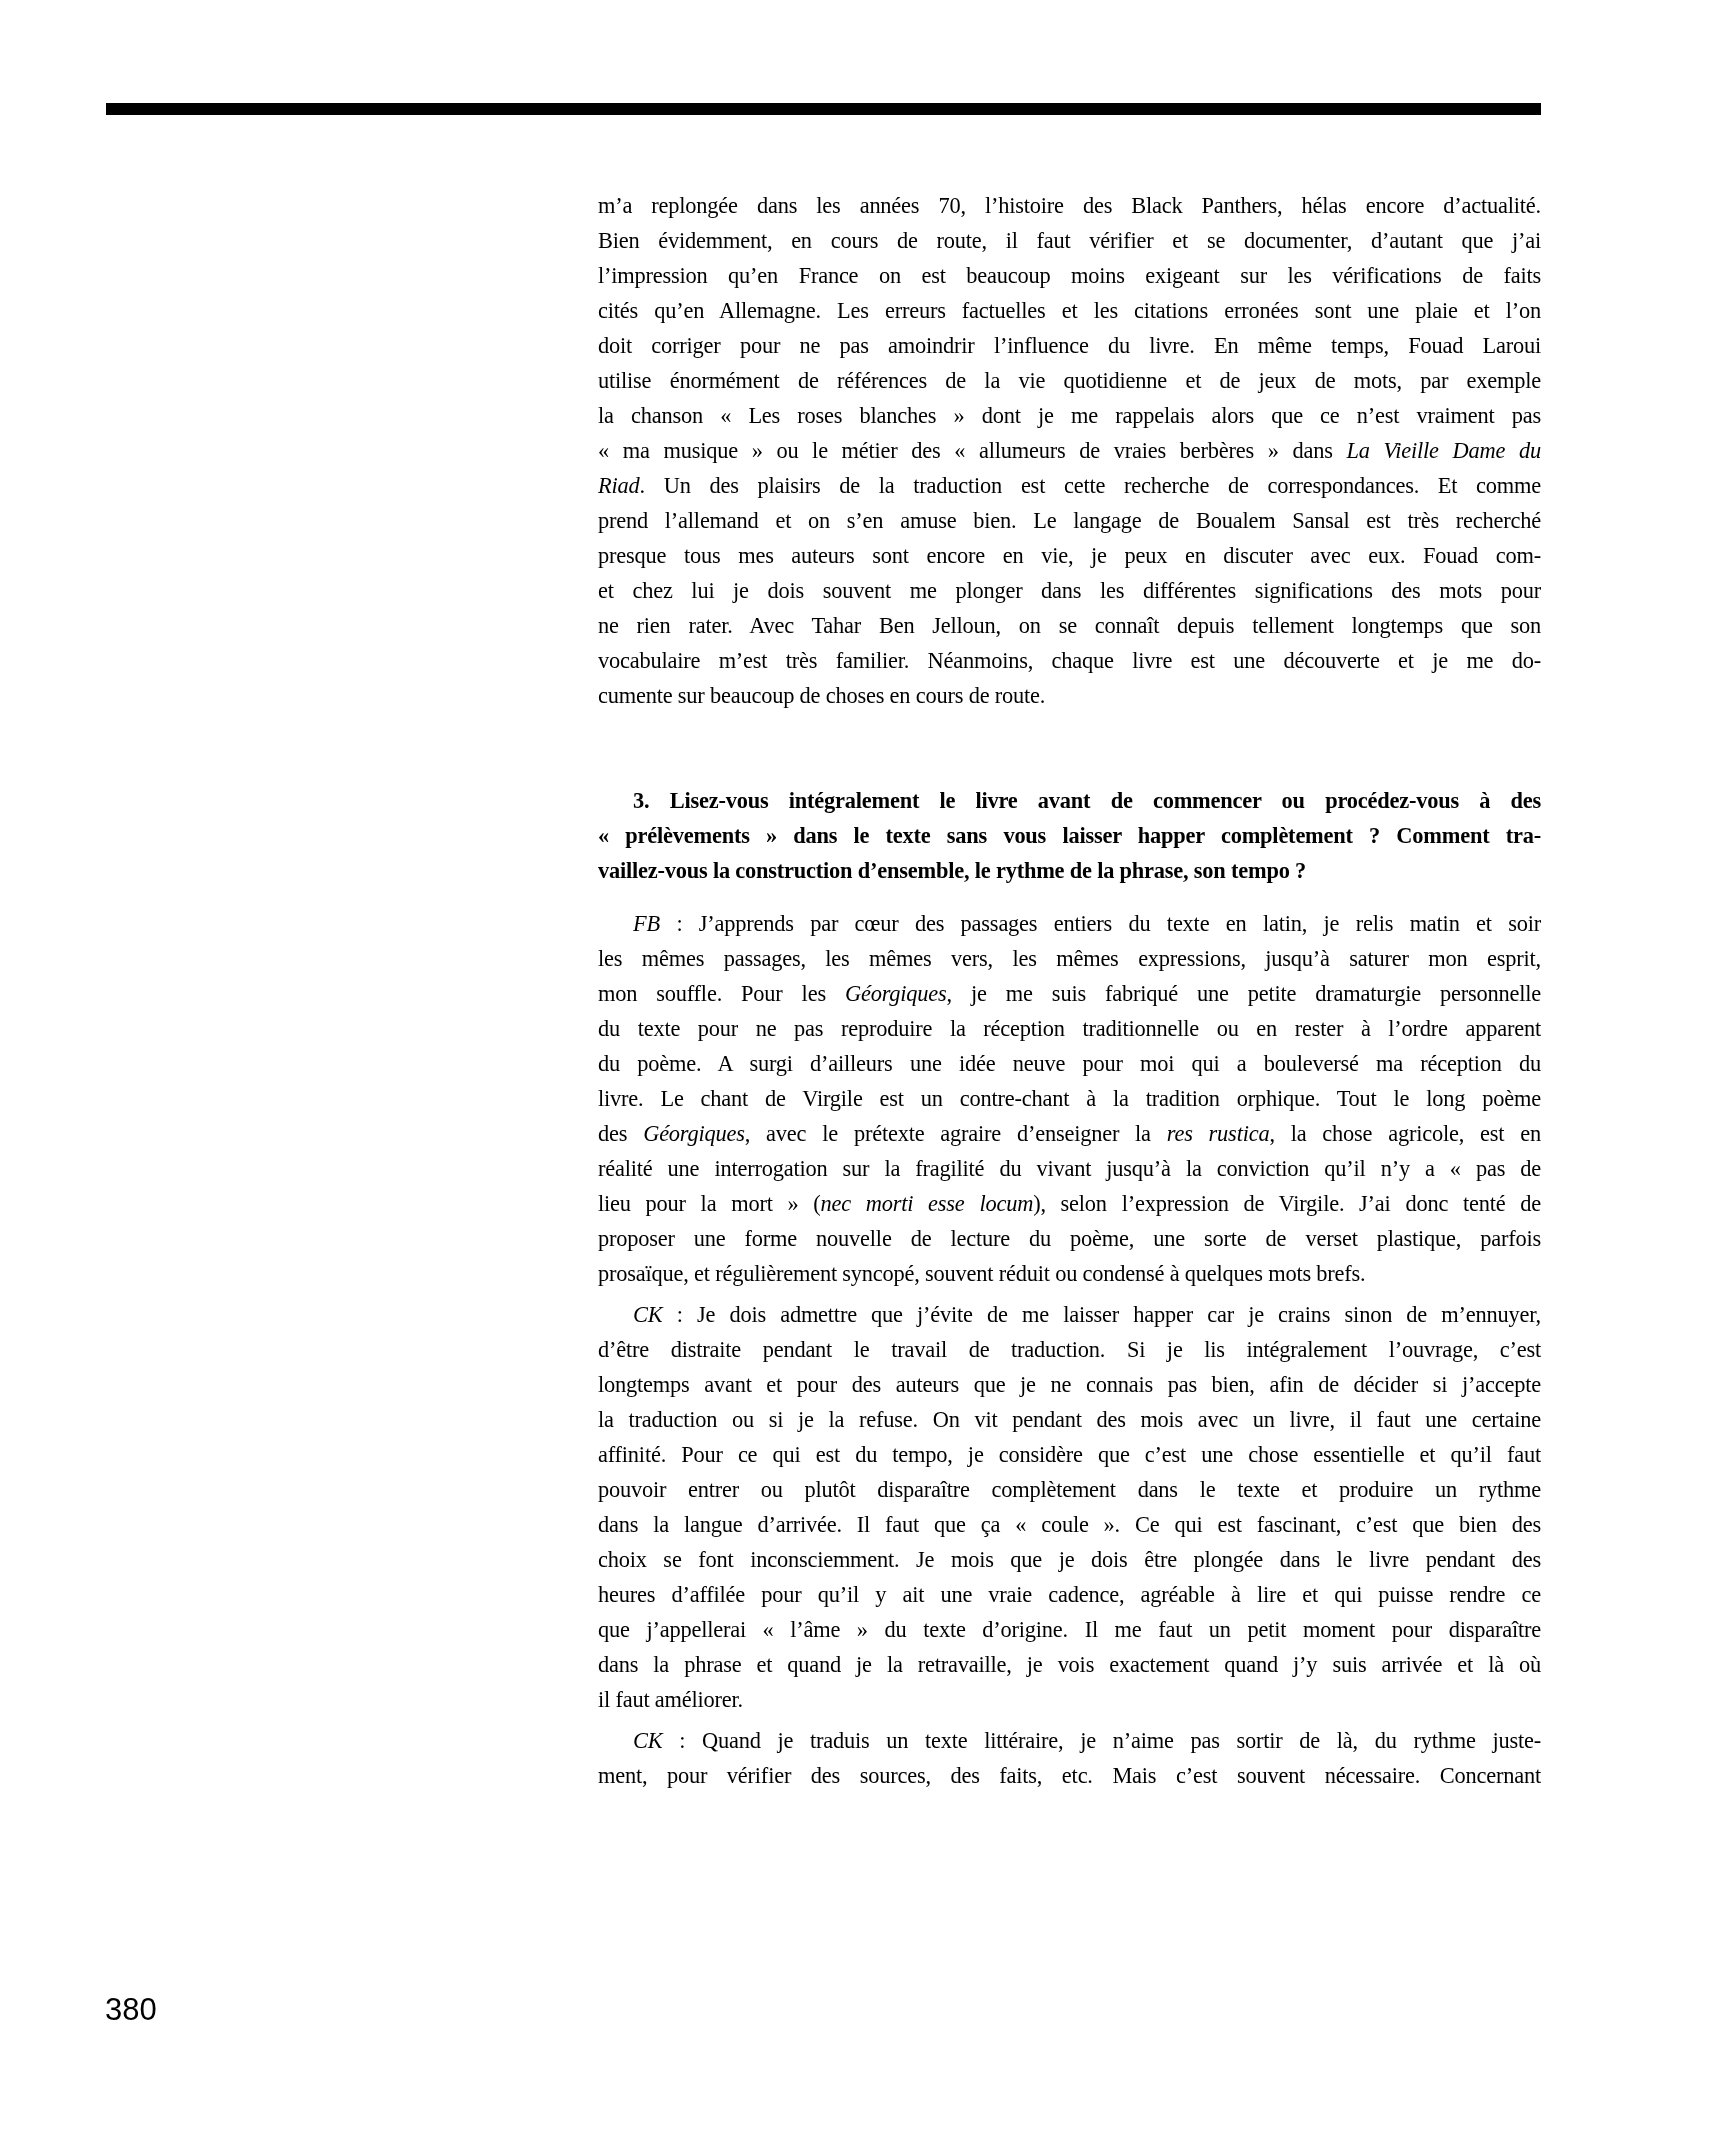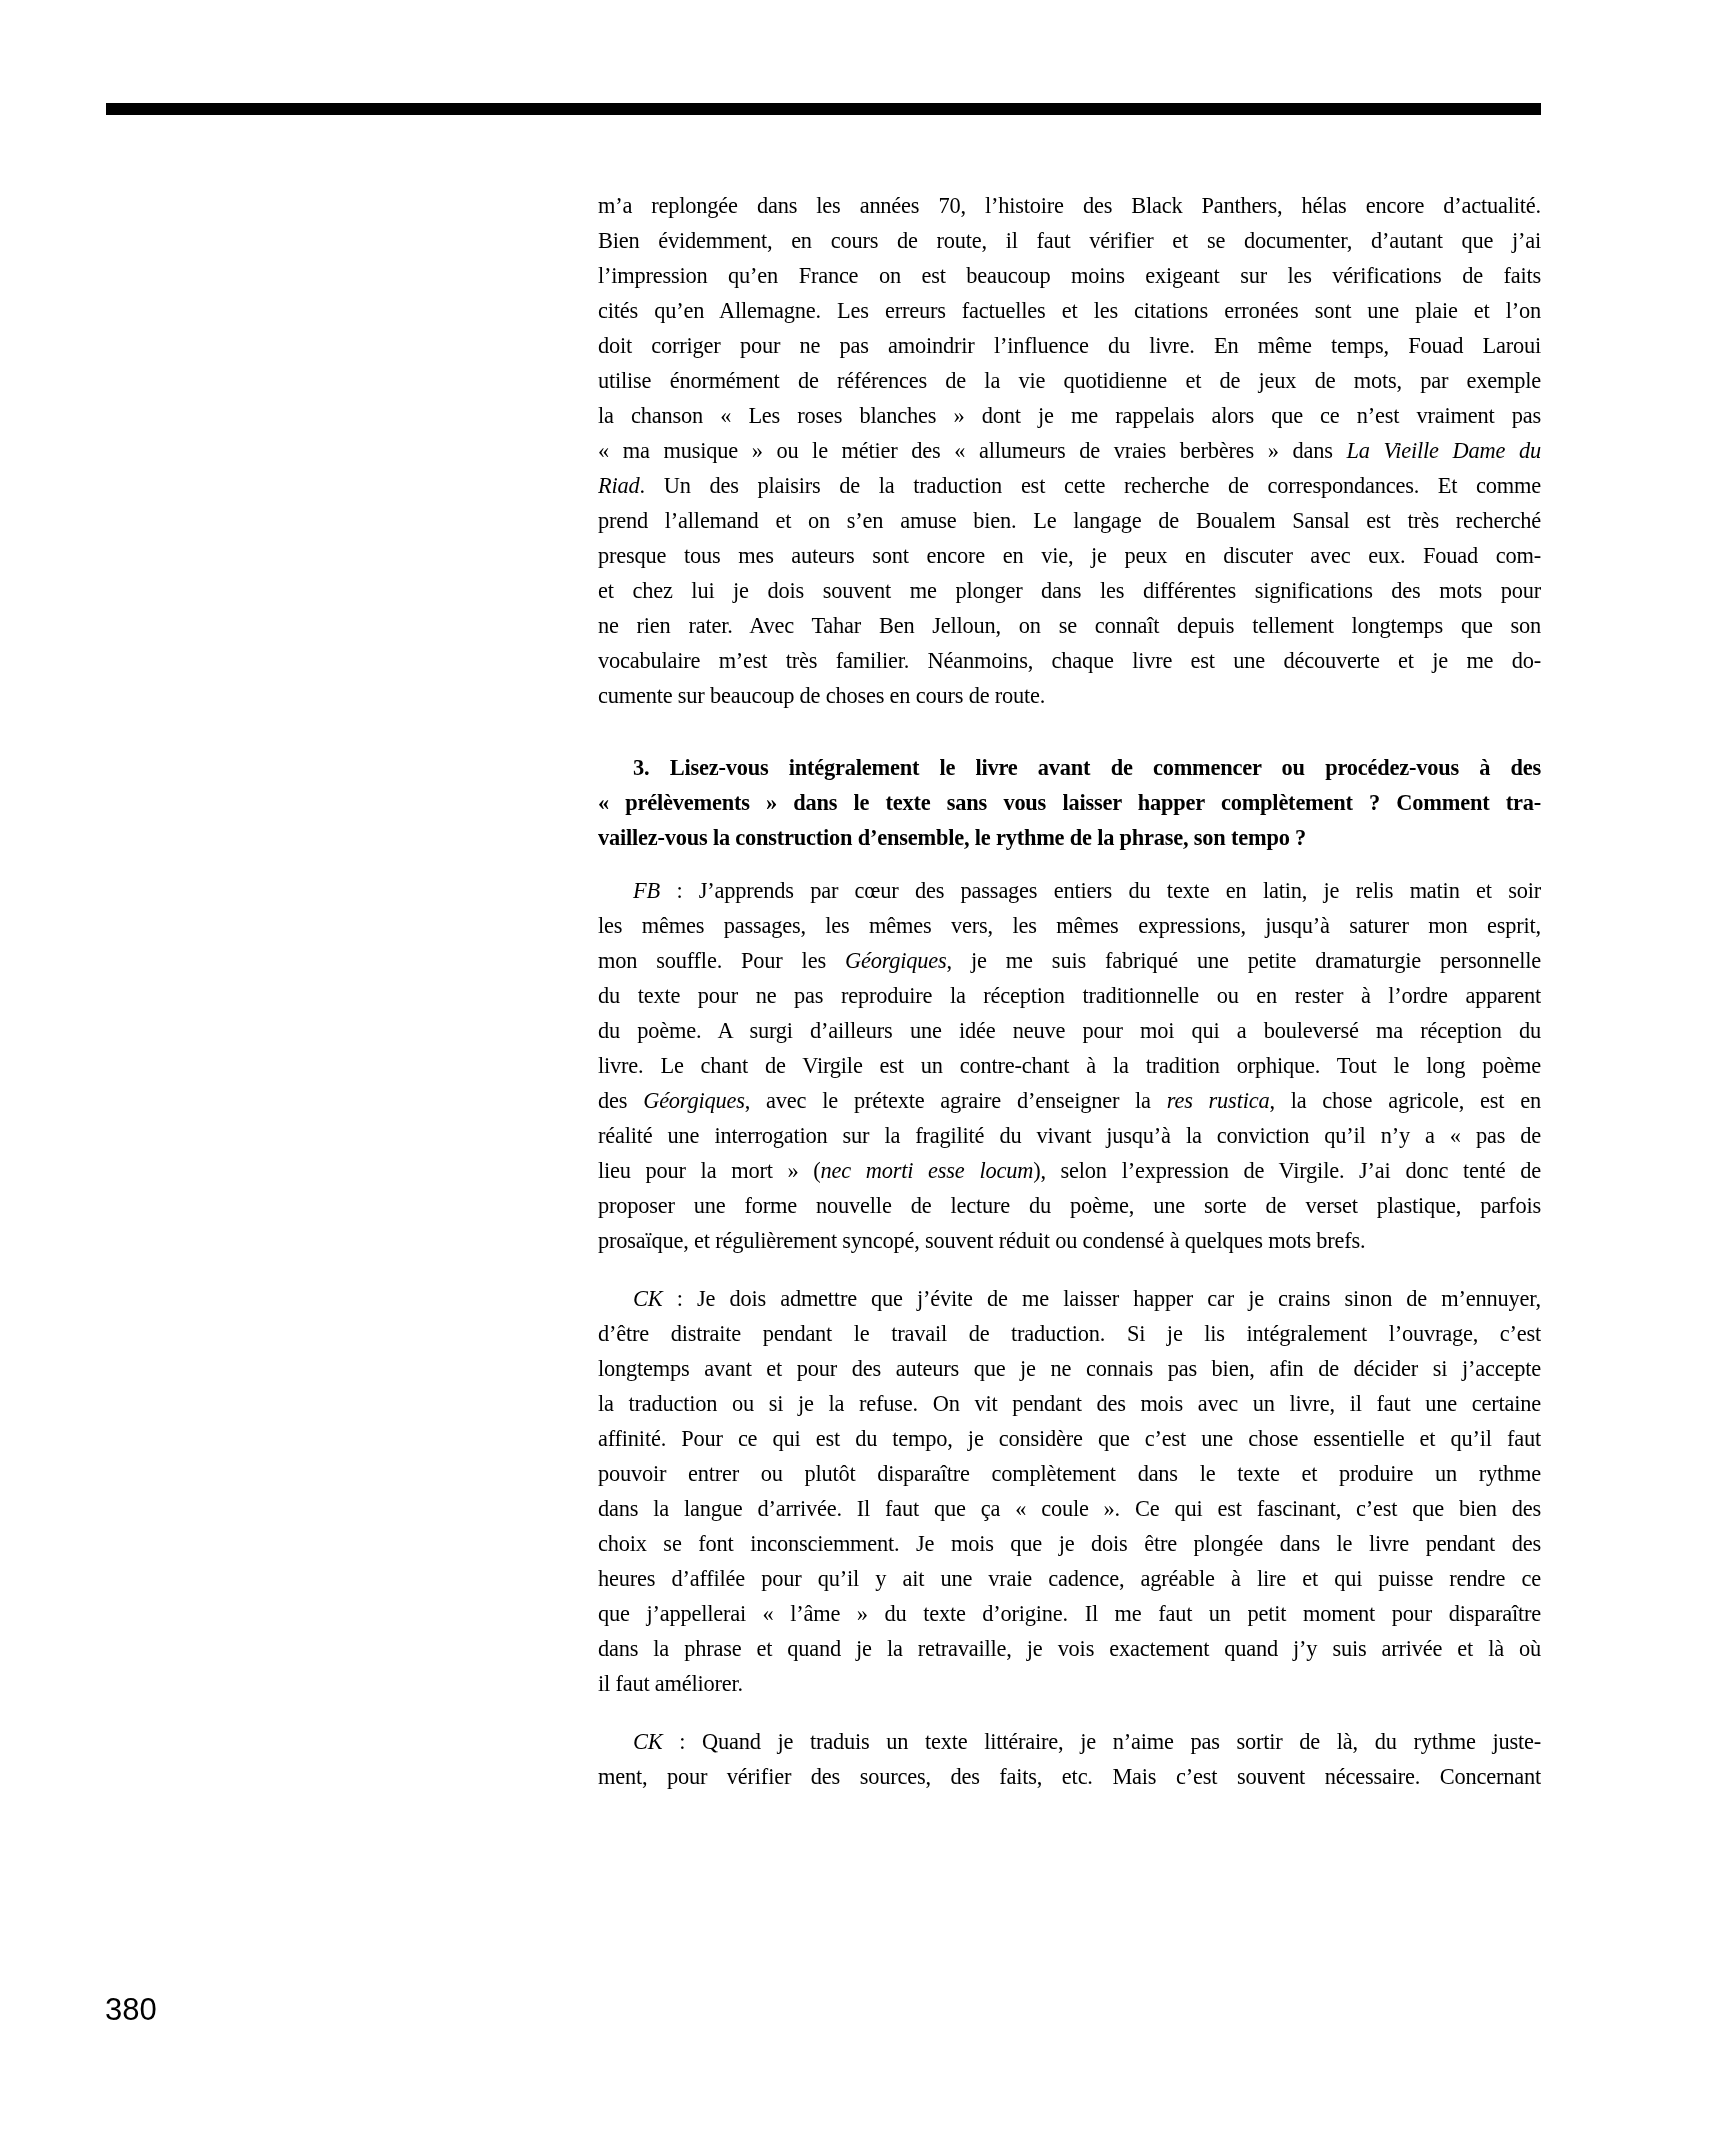--- a/index.html
+++ b/index.html
@@ -37,23 +37,23 @@
   .line {
     height: 35px;
     overflow: hidden;
     text-align: justify;
     text-align-last: justify;
     white-space: normal;
   }
   .line.end { text-align-last: left; }
   .block .line:first-child { text-indent: 35px; }
   .block.no-indent .line:first-child { text-indent: 0; }
-  .question { font-weight: bold; margin-top: 37px; }
+  .question { font-weight: bold; margin-top: 70px; }
   .question + .para { margin-top: 18px; }
-  .para + .para { margin-top: 23px; }
+  .para + .para { margin-top: 6px; }
   .page-number {
     position: absolute;
     left: 105px;
     top: 1997px;
     font-family: "Liberation Sans", "DejaVu Sans", sans-serif;
     font-size: 31px;
     line-height: 26.5px;
     color: #000000;
   }
   i { font-style: italic; }

